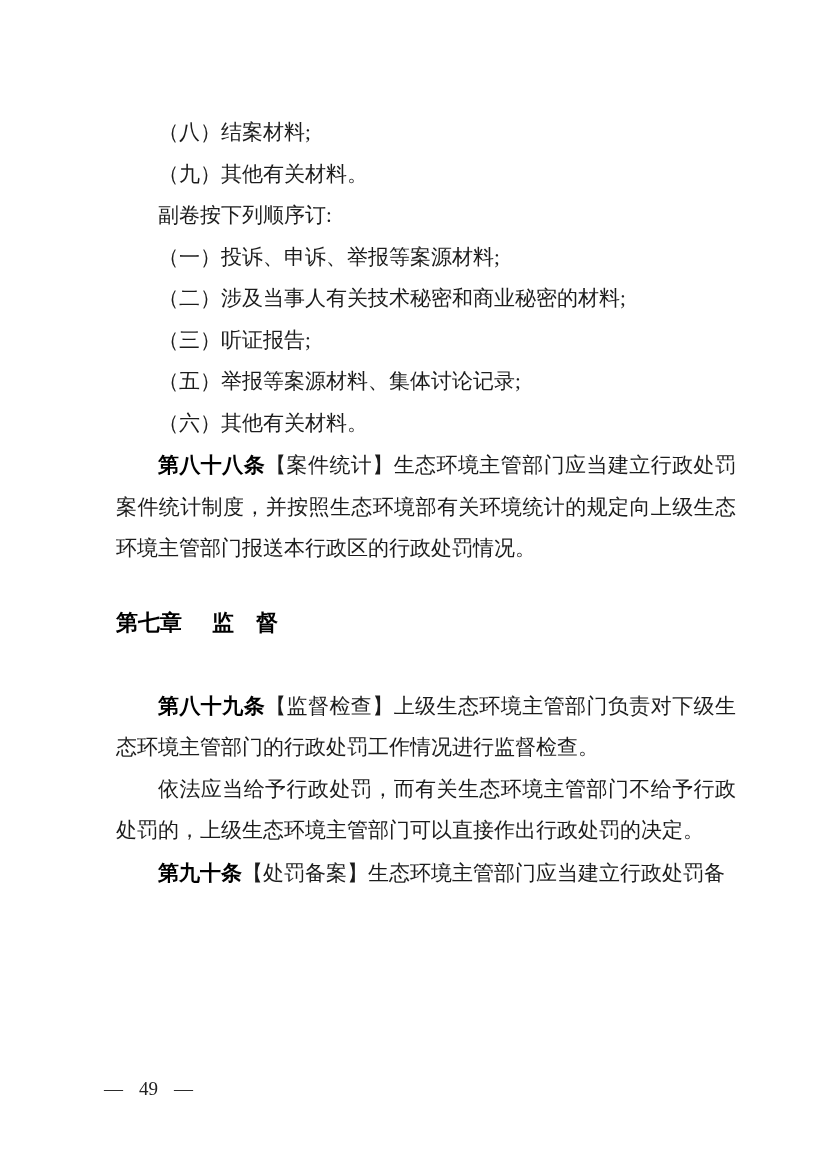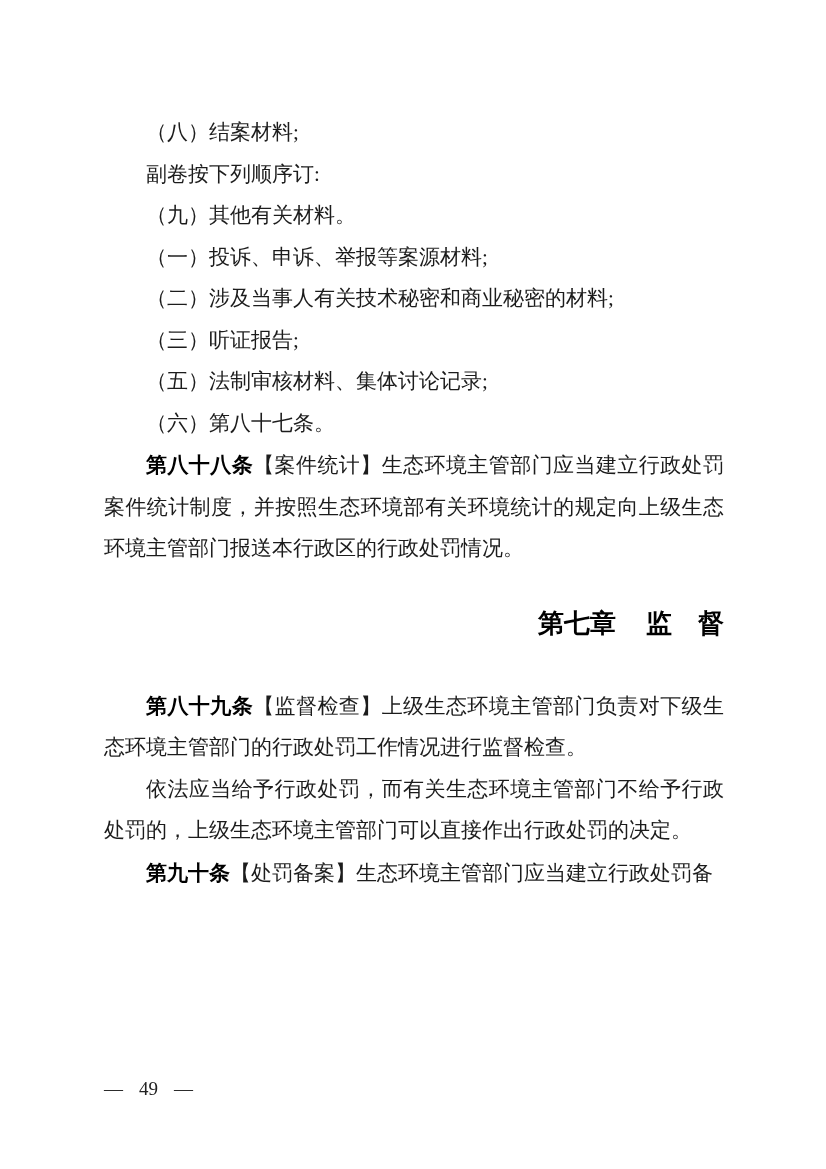--- a/index.html
+++ b/index.html
@@ -9,41 +9,41 @@
     position: relative;
     font-family: "Liberation Serif", "DejaVu Serif", serif;
     overflow: hidden;
   }
   .page {
     position: absolute; inset: 0;
     background: #ffffff;
   }
   .text-block {
     position: absolute;
-    left: 104px; top: 112px; width: 620px;
+    left: 116px; top: 112px; width: 620px;
     font-size: 21px;
     line-height: 41.5px;
     color: #1c1c1c;
     text-align: justify;
     text-justify: inter-character;
   }
   .text-block p {
     margin: 0;
     text-indent: 2em;
   }
   .art-num {
     font-weight: bold;
     color: #000000;
     font-family: "Liberation Sans", "DejaVu Sans", sans-serif;
   }
   .chapter {
     margin: 32px 0 41px 0;
     text-indent: 0;
-    text-align: right;
-    font-size: 26px;
+    text-align: left;
+    font-size: 22px;
     line-height: 42px;
     font-weight: bold;
     color: #000000;
     font-family: "Liberation Sans", "DejaVu Sans", sans-serif;
   }
   .chapter .chapter-title { margin-left: 30px; }
   .footer {
     position: absolute;
     left: 104px; top: 1078px;
     display: flex;
@@ -54,29 +54,29 @@
     font-family: "Liberation Serif", "DejaVu Serif", serif;
   }
 </style>
 </head>
 <body>
 
 <div class="page">
   <div class="text-block">
 
     <p>（八）结案材料;</p>
+    <p>（九）其他有关材料。</p>
+
     <p>副卷按下列顺序订:</p>
-
-    <p>（九）其他有关材料。</p>
 
     <p>（一）投诉、申诉、举报等案源材料;</p>
     <p>（二）涉及当事人有关技术秘密和商业秘密的材料;</p>
     <p>（三）听证报告;</p>
-    <p>（五）法制审核材料、集体讨论记录;</p>
-    <p>（六）第八十七条。</p>
+    <p>（五）举报等案源材料、集体讨论记录;</p>
+    <p>（六）其他有关材料。</p>
 
 
     <p><b class="art-num">第八十八条</b><span>【案件统计】</span><span>生态环境主管部门应当建立行政处罚案件统计制度，并按照生态环境部有关环境统计的规定向上级生态环境主管部门报送本行政区的行政处罚情况。</span></p>
 
     <h2 class="chapter"><span>第七章</span><span class="chapter-title">监　督</span></h2>
 
     <p><b class="art-num">第八十九条</b><span>【监督检查】</span><span>上级生态环境主管部门负责对下级生态环境主管部门的行政处罚工作情况进行监督检查。</span></p>
 
     <p>依法应当给予行政处罚，而有关生态环境主管部门不给予行政处罚的，上级生态环境主管部门可以直接作出行政处罚的决定。</p>
 

